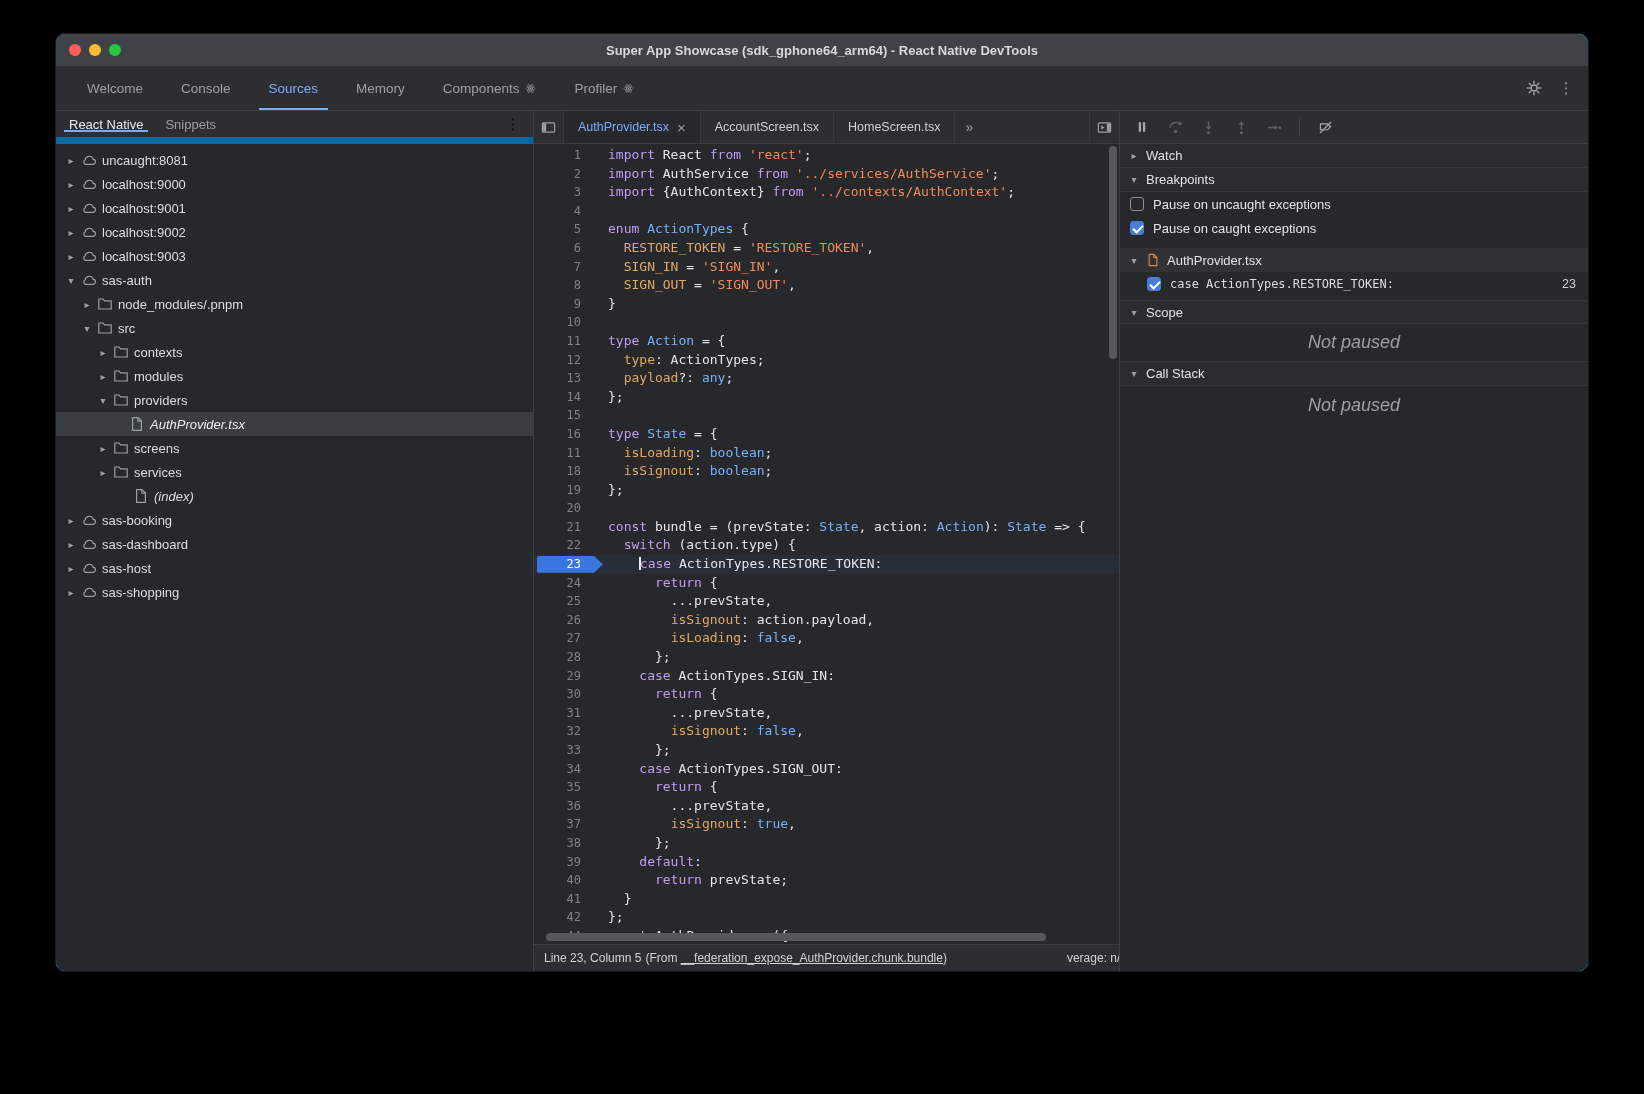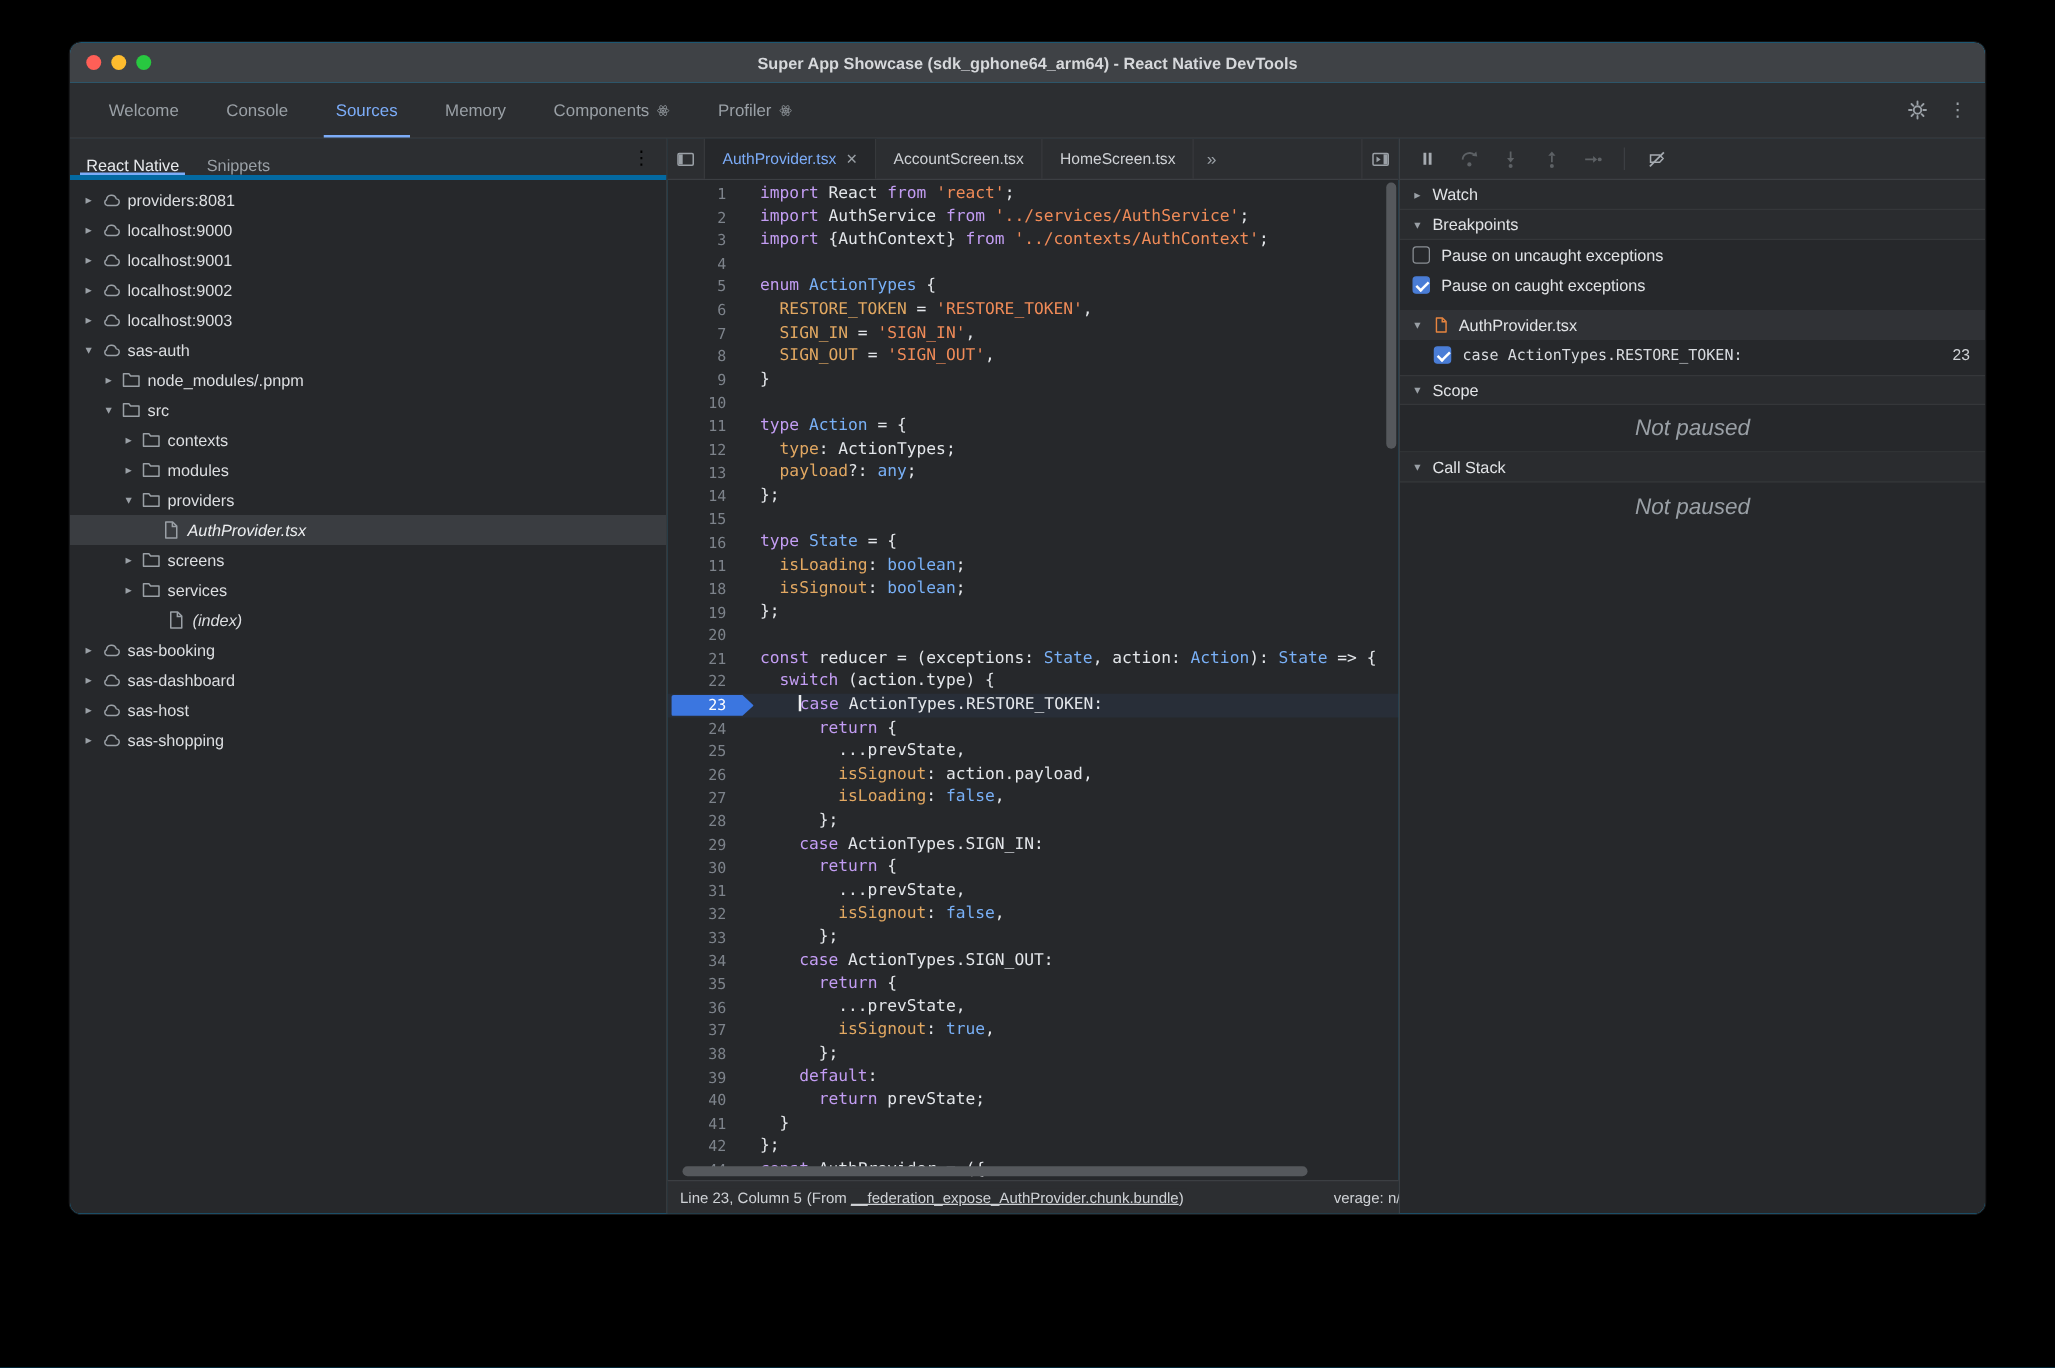--- a/index.html
+++ b/index.html
@@ -19,21 +19,21 @@
   .main-tab{display:flex;align-items:center;gap:6px;padding:0 19px;font-size:13.5px;color:#9aa0a6;position:relative;cursor:default}
   .main-tab.active{color:#7cacf8}
   .main-tab.active::after{content:"";position:absolute;left:9px;right:9px;bottom:0;height:2px;background:#7cacf8}
   .badge{display:flex;color:#8c9196}
   .toolbar-right{margin-left:auto;display:flex;align-items:center;gap:4px;padding-right:8px;color:#9aa0a6}
   .icon-btn{width:28px;height:26px;display:flex;align-items:center;justify-content:center;border-radius:4px}
   .kebab{font-size:15px;letter-spacing:0}
   
   .content{flex:1;display:flex;min-height:0}
   .navigator{width:478px;flex:none;border-right:1px solid #3c3f43;display:flex;flex-direction:column;background:#26282b;min-height:0}
-  .subtabs{height:33px;background:#2c2e31;border-bottom:4px solid #0369a1;display:flex;align-items:flex-end;flex:none;padding-left:2px}
+  .subtabs{height:33px;background:#2c2e31;border-bottom:7px solid #0369a1;display:flex;align-items:center;flex:none;padding-left:2px}
   .subtab{padding:0 11px;display:flex;align-items:center;font-size:13px;color:#9aa0a6;position:relative}
   .subtab.active{color:#e8eaed}
   .subtab.active::after{content:"";position:absolute;left:6px;right:6px;bottom:0;height:2px;background:#7cacf8}
   .subtabs .icon-btn{margin-left:auto;align-self:center;margin-right:6px}
   .tree{flex:1;overflow:hidden;padding-top:4px}
   .tree-row{height:24px;display:flex;align-items:center;font-size:13px;color:#dcdee1;white-space:nowrap;cursor:default}
   .tree-row.selected{background:#3a3d41;color:#eceef0}
   .tree-arrow{width:14px;flex:none;text-align:center;color:#9aa0a6;font-size:10px}
   .tree-icon{width:17px;height:16px;flex:none;margin:0 5px 0 2px;color:#9aa0a6;display:flex;align-items:center;justify-content:center}
   .tree-label.italic{font-style:italic}
@@ -173,21 +173,21 @@
         <div class="icon-btn kebab">⋮</div>
       </div>
       <div class="tree" id="nav-tree">
           <div class="tree-row" style="padding-left: 8px;">
             <span class="tree-arrow">▸</span>
             <span class="tree-icon">
               <svg viewBox="0 0 16 16" width="16" height="16">
                 <path d="M4.6 12.3h6.9a2.6 2.6 0 0 0 .5-5.2 4 4 0 0 0-7.8.7 2.4 2.4 0 0 0 .4 4.5z" fill="none" stroke="currentColor" stroke-width="1.2" stroke-linejoin="round"></path>
               </svg>
             </span>
-            <span class="tree-label">providers:8081</span>
+            <span class="tree-label">uncaught:8081</span>
           </div>
           <div class="tree-row" style="padding-left: 8px;">
             <span class="tree-arrow">▸</span>
             <span class="tree-icon">
               <svg viewBox="0 0 16 16" width="16" height="16">
                 <path d="M4.6 12.3h6.9a2.6 2.6 0 0 0 .5-5.2 4 4 0 0 0-7.8.7 2.4 2.4 0 0 0 .4 4.5z" fill="none" stroke="currentColor" stroke-width="1.2" stroke-linejoin="round"></path>
               </svg>
             </span>
             <span class="tree-label">localhost:9000</span>
           </div>
@@ -393,21 +393,21 @@
             <div class="code-line"><span class="gutter">11</span><span class="line-text"><span class="tok-k">type</span><span class="tok-d"> </span><span class="tok-t">Action</span><span class="tok-d"> = {</span></span></div>
             <div class="code-line"><span class="gutter">12</span><span class="line-text"><span class="tok-d">  </span><span class="tok-p">type</span><span class="tok-d">: ActionTypes;</span></span></div>
             <div class="code-line"><span class="gutter">13</span><span class="line-text"><span class="tok-d">  </span><span class="tok-p">payload</span><span class="tok-d">?: </span><span class="tok-t">any</span><span class="tok-d">;</span></span></div>
             <div class="code-line"><span class="gutter">14</span><span class="line-text"><span class="tok-d">};</span></span></div>
             <div class="code-line"><span class="gutter">15</span><span class="line-text"></span></div>
             <div class="code-line"><span class="gutter">16</span><span class="line-text"><span class="tok-k">type</span><span class="tok-d"> </span><span class="tok-t">State</span><span class="tok-d"> = {</span></span></div>
             <div class="code-line"><span class="gutter">11</span><span class="line-text"><span class="tok-d">  </span><span class="tok-p">isLoading</span><span class="tok-d">: </span><span class="tok-t">boolean</span><span class="tok-d">;</span></span></div>
             <div class="code-line"><span class="gutter">18</span><span class="line-text"><span class="tok-d">  </span><span class="tok-p">isSignout</span><span class="tok-d">: </span><span class="tok-t">boolean</span><span class="tok-d">;</span></span></div>
             <div class="code-line"><span class="gutter">19</span><span class="line-text"><span class="tok-d">};</span></span></div>
             <div class="code-line"><span class="gutter">20</span><span class="line-text"></span></div>
-            <div class="code-line"><span class="gutter">21</span><span class="line-text"><span class="tok-k">const</span><span class="tok-d"> reducer = (exceptions: </span><span class="tok-t">State</span><span class="tok-d">, action: </span><span class="tok-t">Action</span><span class="tok-d">): </span><span class="tok-t">State</span><span class="tok-d"> =&gt; {</span></span></div>
+            <div class="code-line"><span class="gutter">21</span><span class="line-text"><span class="tok-k">const</span><span class="tok-d"> bundle = (prevState: </span><span class="tok-t">State</span><span class="tok-d">, action: </span><span class="tok-t">Action</span><span class="tok-d">): </span><span class="tok-t">State</span><span class="tok-d"> =&gt; {</span></span></div>
             <div class="code-line"><span class="gutter">22</span><span class="line-text"><span class="tok-d">  </span><span class="tok-k">switch</span><span class="tok-d"> (action.type) {</span></span></div>
             <div class="code-line bp-line"><span class="gutter bp">23</span><span class="line-text"><span class="tok-d">    </span><span class="caret"></span><span class="tok-k">case</span><span class="tok-d"> ActionTypes.RESTORE_TOKEN:</span></span></div>
             <div class="code-line"><span class="gutter">24</span><span class="line-text"><span class="tok-d">      </span><span class="tok-k">return</span><span class="tok-d"> {</span></span></div>
             <div class="code-line"><span class="gutter">25</span><span class="line-text"><span class="tok-d">        ...prevState,</span></span></div>
             <div class="code-line"><span class="gutter">26</span><span class="line-text"><span class="tok-d">        </span><span class="tok-p">isSignout</span><span class="tok-d">: action.payload,</span></span></div>
             <div class="code-line"><span class="gutter">27</span><span class="line-text"><span class="tok-d">        </span><span class="tok-p">isLoading</span><span class="tok-d">: </span><span class="tok-t">false</span><span class="tok-d">,</span></span></div>
             <div class="code-line"><span class="gutter">28</span><span class="line-text"><span class="tok-d">      };</span></span></div>
             <div class="code-line"><span class="gutter">29</span><span class="line-text"><span class="tok-d">    </span><span class="tok-k">case</span><span class="tok-d"> ActionTypes.SIGN_IN:</span></span></div>
             <div class="code-line"><span class="gutter">30</span><span class="line-text"><span class="tok-d">      </span><span class="tok-k">return</span><span class="tok-d"> {</span></span></div>
             <div class="code-line"><span class="gutter">31</span><span class="line-text"><span class="tok-d">        ...prevState,</span></span></div>

